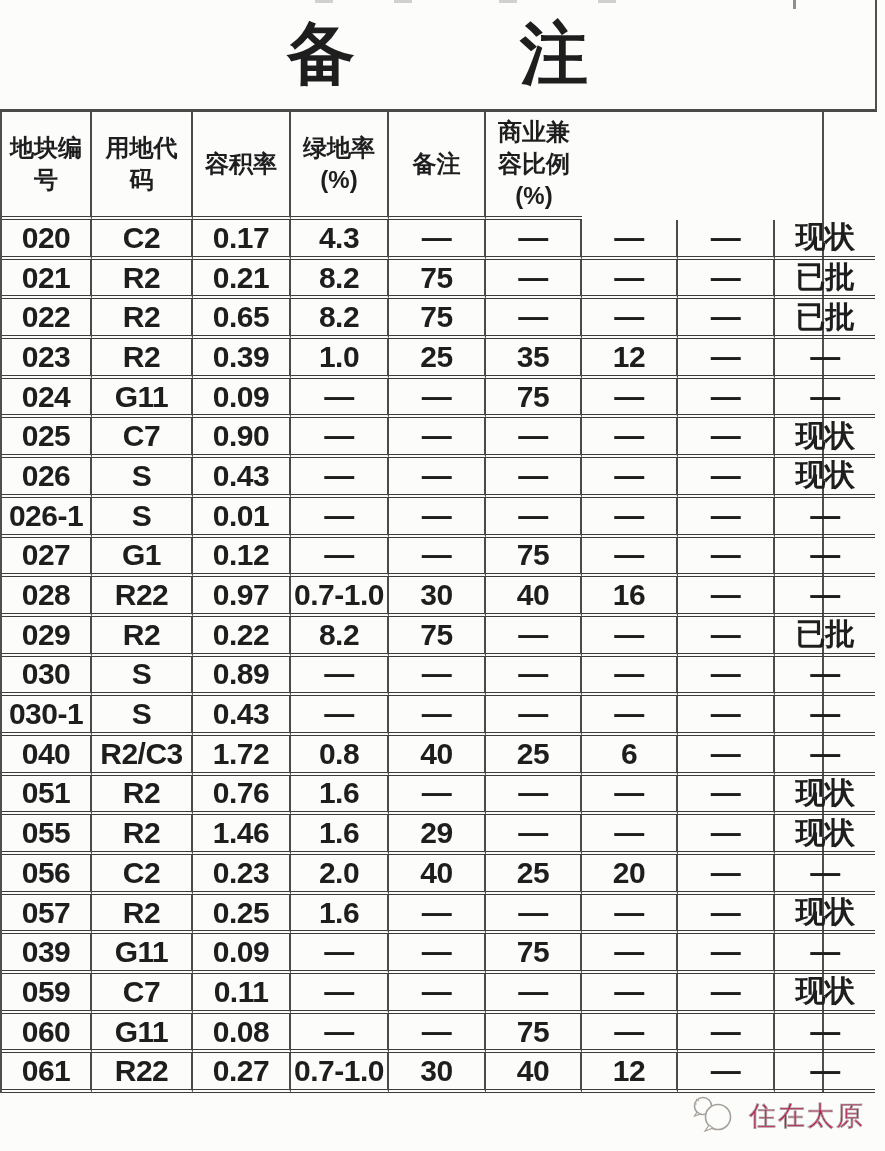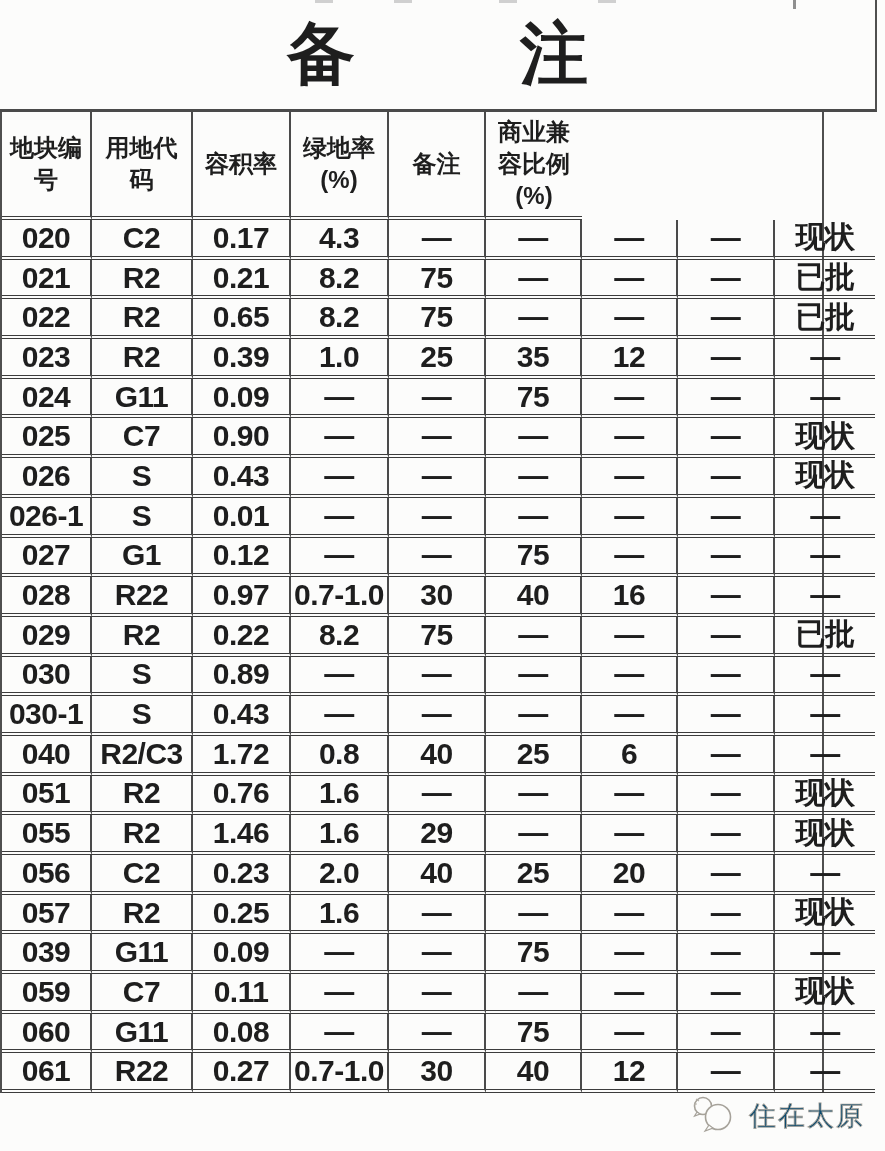--- a/index.html
+++ b/index.html
@@ -86,21 +86,21 @@
     top: 1092px;
     right: 20px;
     height: 48px;
     display: flex;
     align-items: center;
     gap: 10px;
   }
   .wm-text {
     font-size: 27px;
     letter-spacing: 2px;
-    color: #0c4a6e;
+    color: #be185d;
     -webkit-text-stroke: 0.8px #a6a29a;
     font-weight: 400;
   }
 </style>
 </head>
 <body>
 
 <div class="page">
 
   <span class="tick h" style="left:315px"></span>

